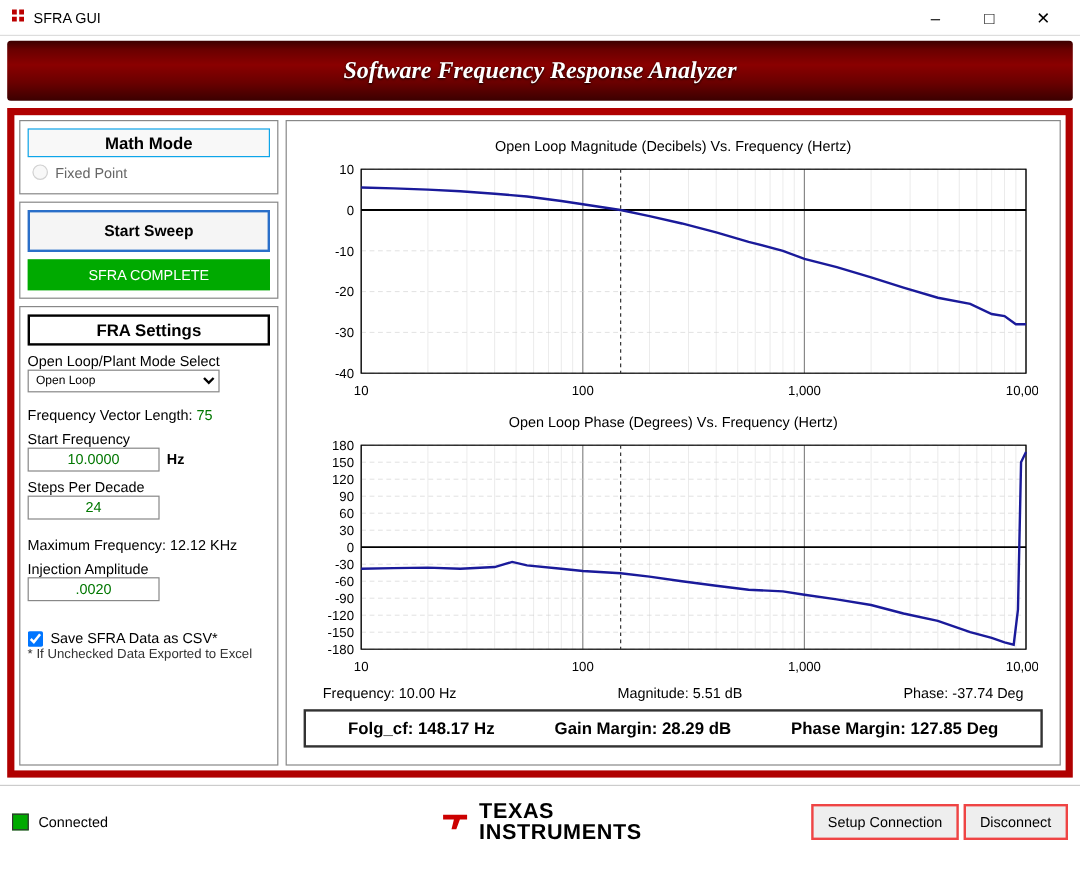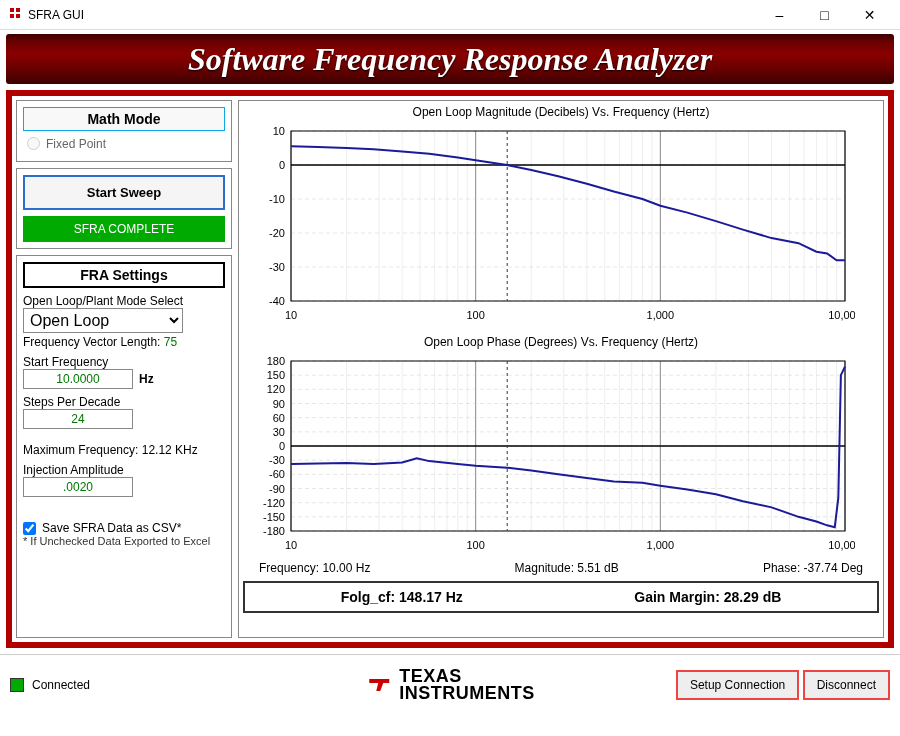--- a/index.html
+++ b/index.html
@@ -1,37 +1,37 @@
 <!DOCTYPE html>
 <html><head>
 <meta charset="utf-8">
 <style>
 * { box-sizing: border-box; margin: 0; padding: 0; }
 body { font-family: "Segoe UI", Tahoma, sans-serif; font-size: 12px; background: #fff; width: 900px; height: 736px; overflow: hidden; }
 .titlebar { height: 30px; background: #fff; border-bottom: 1px solid #ddd; display: flex; align-items: center; padding: 0 8px; }
 .titlebar .title { flex: 1; font-size: 12px; color: #000; }
 .titlebar .winbtn { width: 45px; height: 30px; display: flex; align-items: center; justify-content: center; font-size: 14px; color: #000; }
-.main-banner { background: linear-gradient(#3b0000,#6a0000 15%,#8a0000 40%,#6a0000 70%,#3b0000); height: 50px; display: flex; align-items: center; justify-content: center; font-family: "Times New Roman", serif; font-size: 32px; font-style: italic; font-weight: bold; color: #fff; margin: 4px 6px 0 6px; border-radius: 3px; text-shadow: 0 1px 2px #000; }
+.main-banner { background: linear-gradient(#3b0000,#6a0000 15%,#8a0000 40%,#6a0000 70%,#3b0000); height: 50px; display: flex; align-items: center; justify-content: center; font-family: "Times New Roman", serif; font-size: 20px; font-style: italic; font-weight: bold; color: #fff; margin: 4px 6px 0 6px; border-radius: 3px; text-shadow: 0 1px 2px #000; }
 .red-frame { border: 6px solid #b00000; margin: 6px; padding: 4px; display: flex; gap: 6px; background: #fff; height: 558px; }
 .left-col { width: 216px; display: flex; flex-direction: column; gap: 6px; }
 .panel { border: 1px solid #888; padding: 6px; background: #fff; }
 .panel h3 { text-align: center; font-size: 14px; font-weight: bold; color: #000000; border: 1px solid #0ea5e9; background: #f8f8f8; padding: 3px; margin-bottom: 6px; }
 .panel h3.dark { color: #000; background: #fff; border: 2px solid #000; }
 .radio-row { display: flex; align-items: flex-start; gap: 6px; font-size: 12px; color: #666; margin: 4px 4px; }
 .radio-row input { margin: 0; }
 .big-btn { width: 100%; padding: 8px; font-size: 13px; font-weight: bold; background: #f5f5f5; border: 2px solid #2a6fc9; cursor: pointer; }
 .status-bar { width: 100%; padding: 6px; font-size: 12px; background: #0a0; color: #fff; text-align: center; border: none; }
 .field-label { font-size: 12px; color: #000; margin-top: 6px; display: block; }
 .field-input { width: 110px; padding: 2px 4px; font-size: 12px; text-align: center; color: #070; border: 1px solid #888; background: #fff; }
 .row-inline { display: flex; align-items: center; gap: 6px; }
-.sel { width: 160px; padding: 2px; font-size: 16px; border: 1px solid #888; background: #fff; }
+.sel { width: 160px; padding: 2px; font-size: 10px; border: 1px solid #888; background: #fff; }
 .green-val { color: #070; }
 .chk-row { display: flex; align-items: center; gap: 6px; font-size: 12px; margin-top: 4px; }
 .note { font-size: 11px; color: #333; }
-.right-col { flex: 1; display: flex; flex-direction: column; gap: 4px; border: 1px solid #888; padding: 4px; background: #fff; }
+.right-col { flex: 1; display: flex; flex-direction: column; gap: 4px; border: 1px solid #888; padding: 14px; background: #fff; }
 .chart-title { text-align: center; font-size: 12px; color: #000; margin-bottom: 2px; }
 .chart-readout { display: flex; justify-content: space-between; padding: 2px 16px; font-size: 12px; color: #000; }
 .margins-bar { display: flex; justify-content: space-around; border: 2px solid #333; padding: 6px 10px; background: #fff; font-weight: bold; font-size: 14px; }
 .bottom-bar { display: flex; align-items: center; justify-content: space-between; padding: 8px 10px; background: #fff; border-top: 1px solid #ccc; height: 60px; position: relative; }
 .conn-box { display: flex; align-items: center; gap: 8px; font-size: 12px; }
 .conn-ind { width: 14px; height: 14px; background: #0a0; border: 1px solid #333; }
 .ti-logo { position: absolute; left: 50%; transform: translateX(-50%); display: flex; align-items: center; gap: 6px; font-family: "Arial Narrow", Arial, sans-serif; }
 .ti-logo-text { line-height: 0.9; font-size: 18px; font-weight: bold; letter-spacing: 0.5px; }
 .bbtn { padding: 6px 12px; font-size: 12px; background: #eee; border: 2px solid #ef4444; cursor: pointer; }
 svg.chart { display: block; }
@@ -73,21 +73,21 @@
     </div>
 
     <div class="panel" style="flex:1;">
       <h3 class="dark">FRA Settings</h3>
 
       <span class="field-label">Open Loop/Plant Mode Select</span>
       <select class="sel">
         <option>Open Loop</option>
       </select>
 
-      <div style="margin-top:2px;">
+      <div style="margin-top:12px;">
         <span>Frequency Vector Length:</span>
         <span class="green-val">75</span>
       </div>
 
       <span class="field-label">Start Frequency</span>
       <div class="row-inline">
         <input class="field-input" value="10.0000" style="">
         <b>Hz</b>
       </div>
 
@@ -233,20 +233,21 @@
 
     <div class="chart-readout">
       <span><span>Frequency:</span> <span>10.00 Hz</span></span>
       <span><span>Magnitude:</span> <span>5.51 dB</span></span>
       <span><span>Phase:</span> <span>-37.74 Deg</span></span>
     </div>
 
     <div class="margins-bar">
       <span><span>Folg_cf:</span> <span>148.17 Hz</span></span>
       <span><span>Gain Margin:</span> <span>28.29 dB</span></span>
+      <span><span>Phase Margin:</span> <span>127.85 Deg</span></span>
     </div>
   </div>
 </div>
 
 <div class="bottom-bar">
   <div class="conn-box">
     <div class="conn-ind"></div>
     <span>Connected</span>
   </div>
   <div class="ti-logo">

